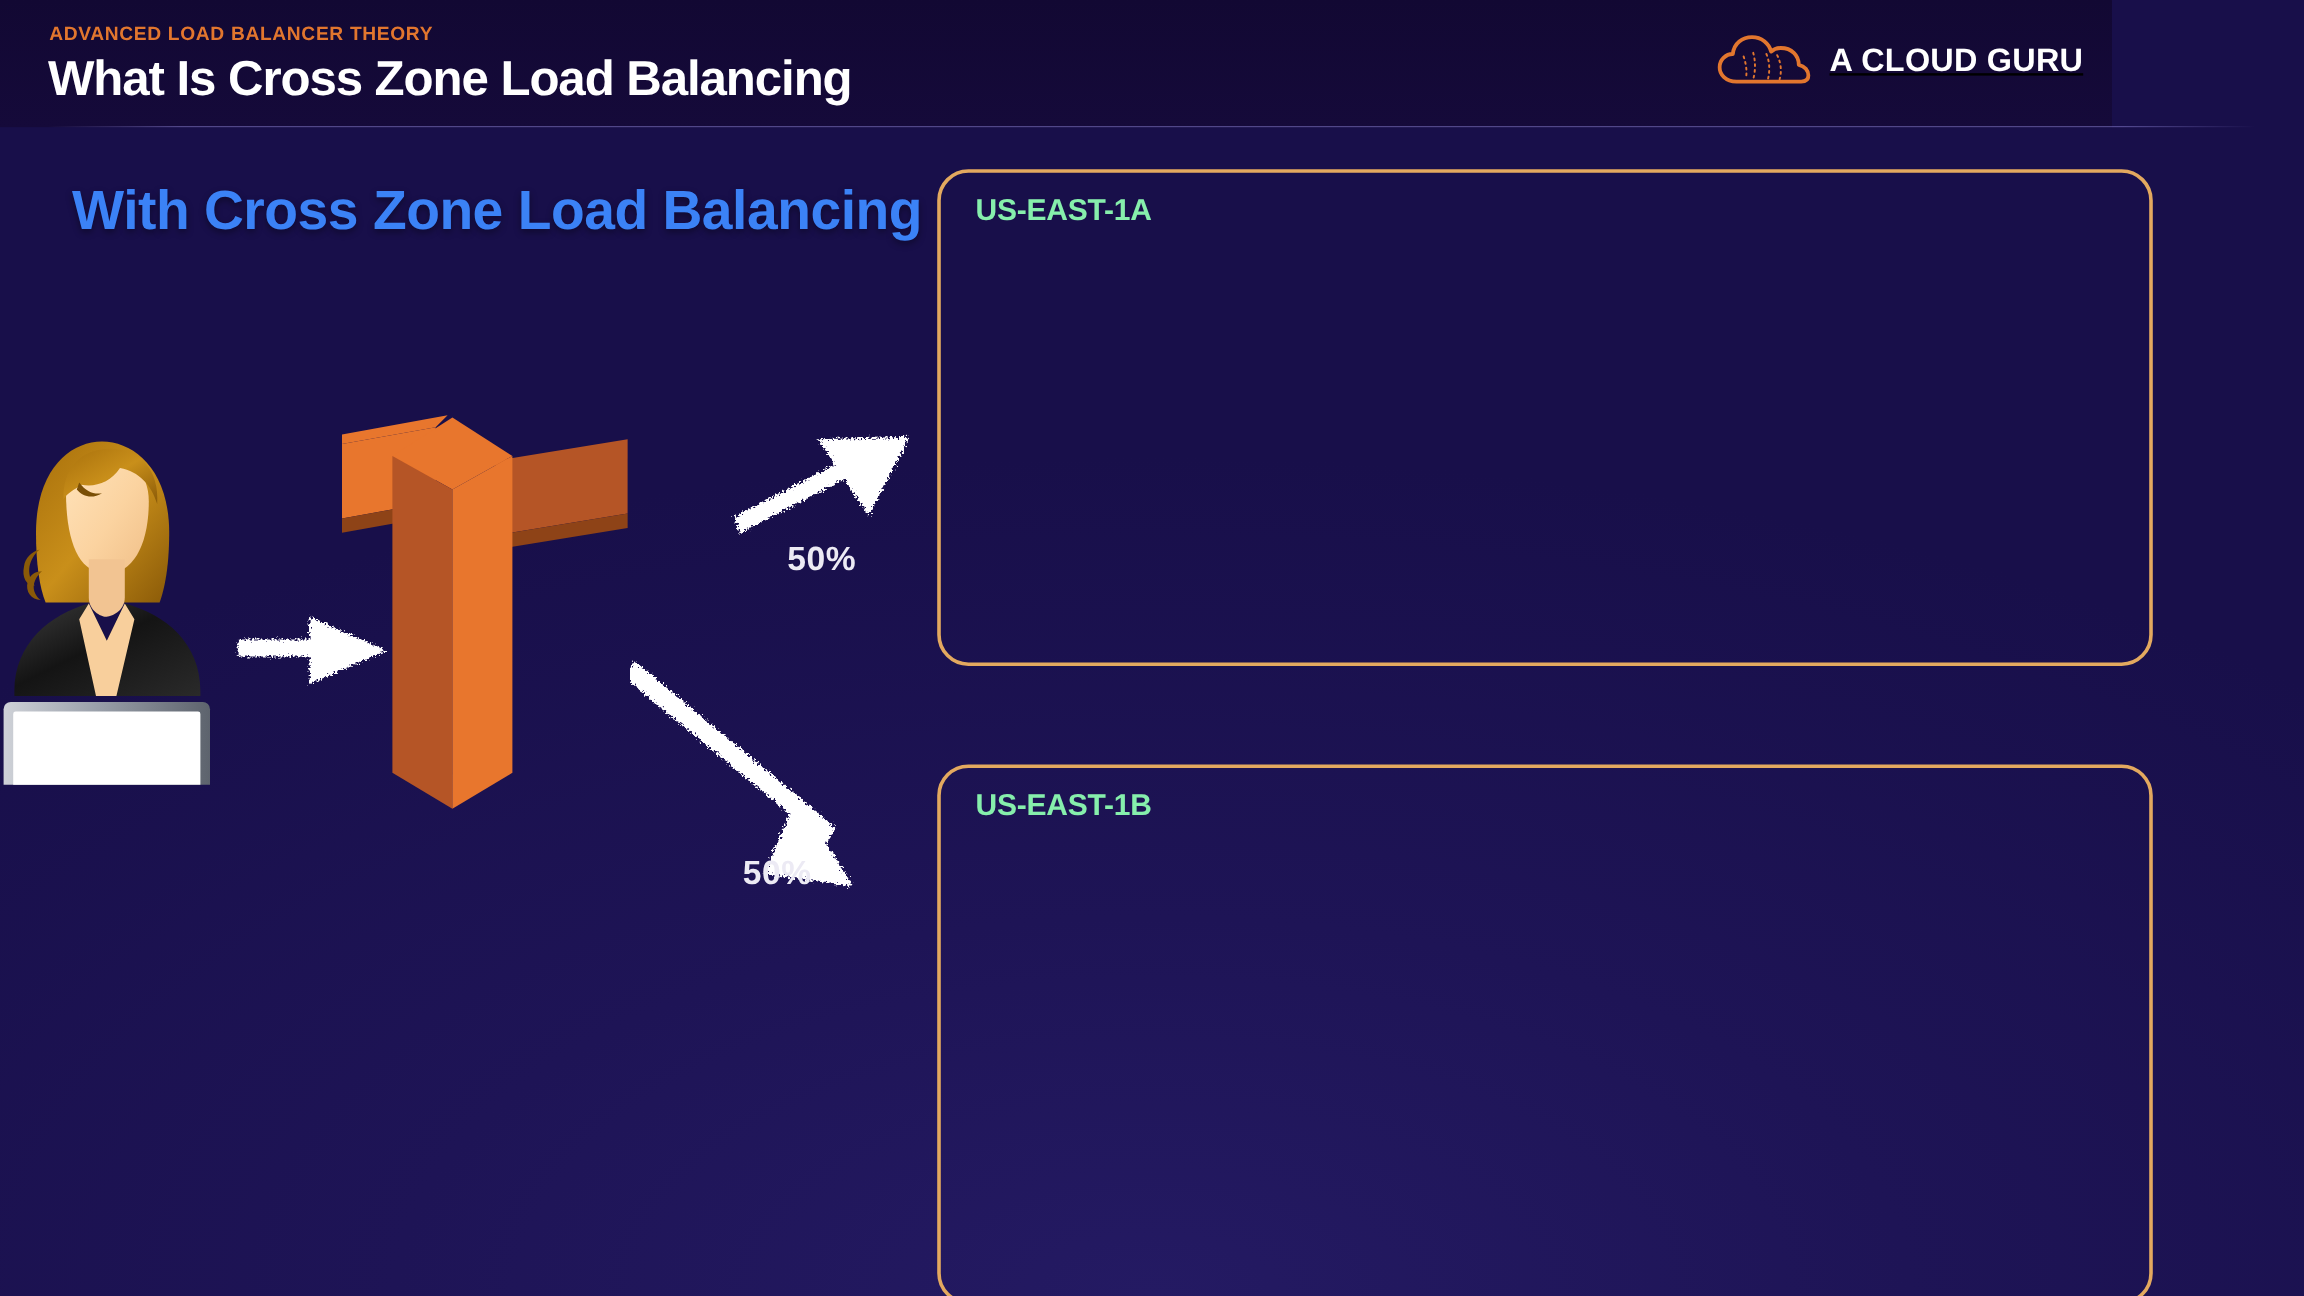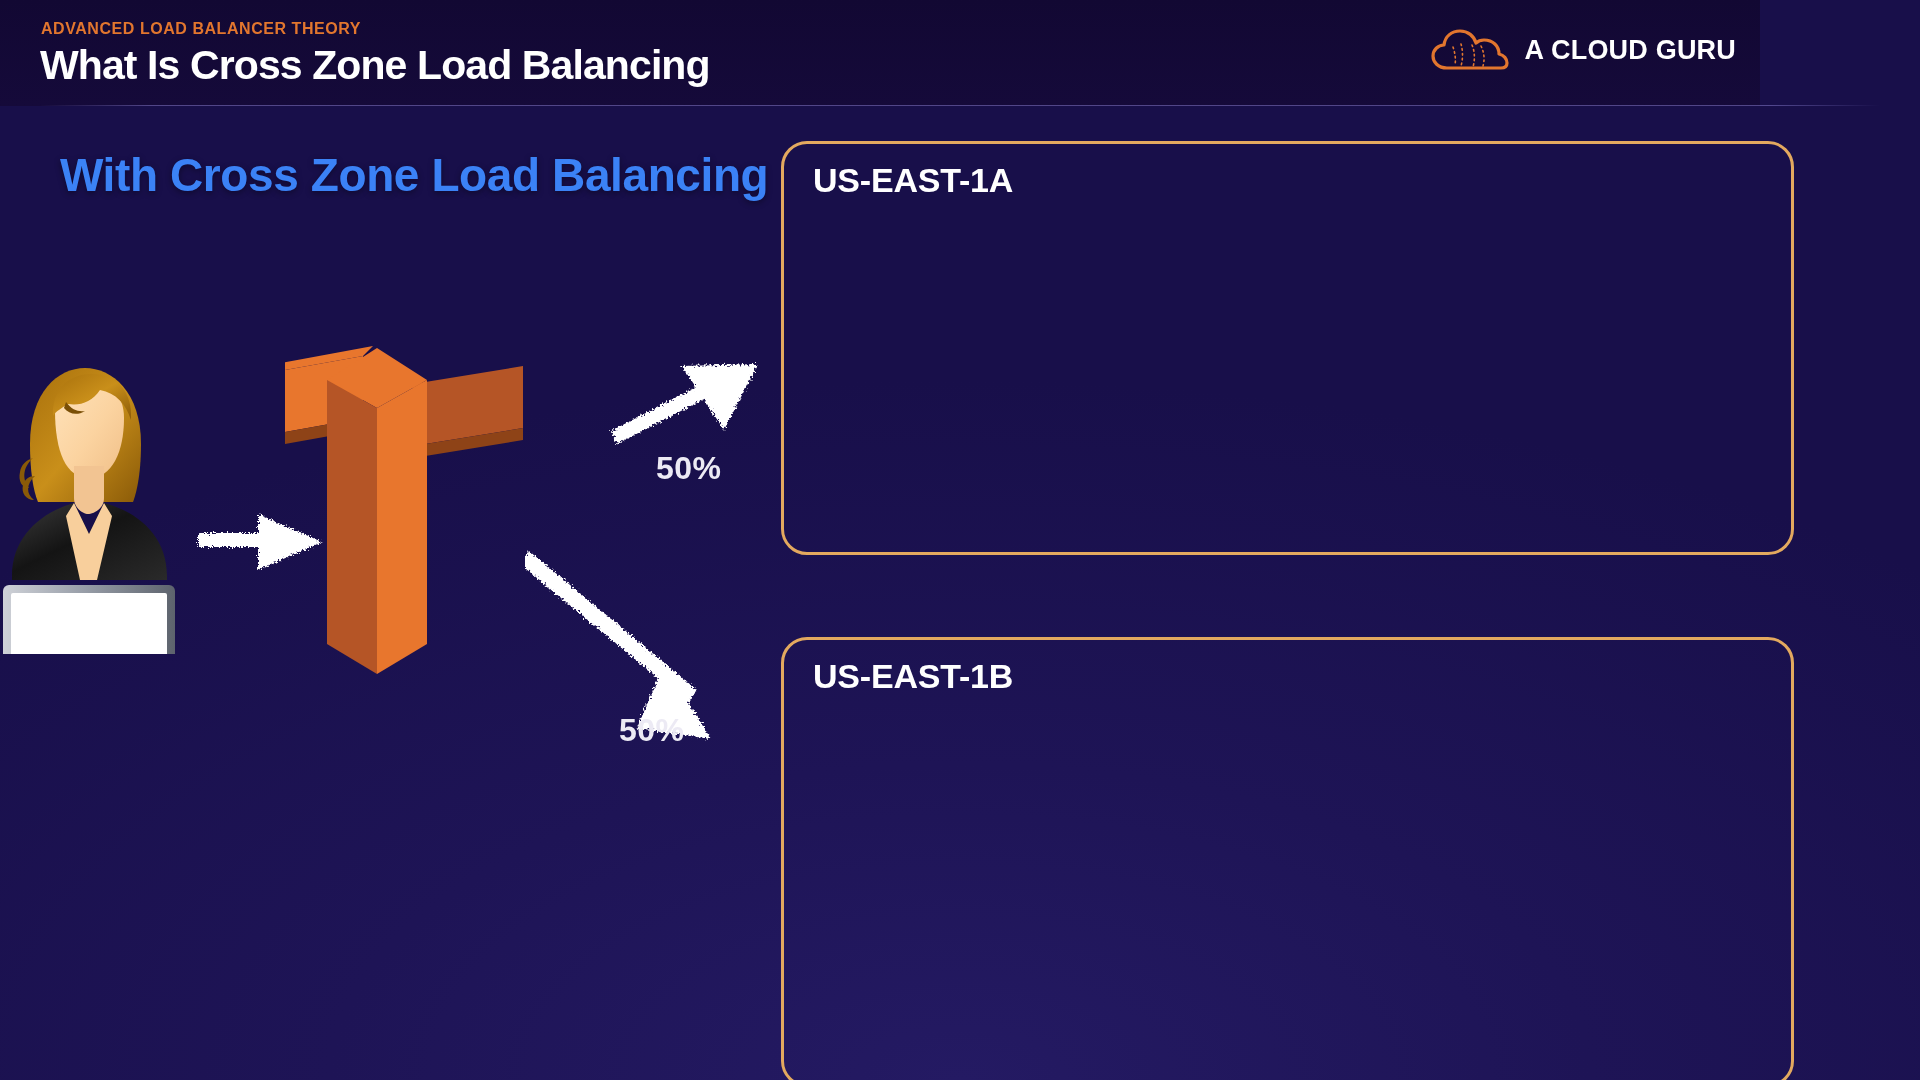--- a/index.html
+++ b/index.html
@@ -32,21 +32,21 @@
   }
   #page-title {
     position:absolute; left:40px; top:42px;
     font-size:41px; font-weight:bold; letter-spacing:-0.9px;
     color:#ffffff; white-space:nowrap;text-align:right;
   }
 
   
   #logo {
     position:absolute; right:24px; top:28px;
-    display:flex; align-items:center; gap:16px;
+    display:flex; align-items:center; gap:16px;text-decoration:underline;
   }
   #logo-cloud { width:78px; height:44px; display:block; }
   #logo-text {
     font-size:27px; font-weight:bold; color:#ffffff;
     letter-spacing:0.2px; white-space:nowrap;
   }
 
   
   #subtitle {
     position:absolute; left:60px; top:148px;
@@ -59,41 +59,41 @@
   .az-box {
     position:absolute;
     border:3px solid #e3a95f;
     border-radius:26px;
     background:transparent;
   }
   #az-box-a { left:781px; top:141px;  width:1013px; height:414px; }
   #az-box-b { left:781px; top:637px;  width:1013px; height:450px; }
   .az-label {
     position:absolute; left:29px; top:17px;
-    font-size:34px; font-weight:bold; color:#ffffff;
+    font-size:25px; font-weight:bold; color:#86efac;
     letter-spacing:-0.2px; white-space:nowrap;
   }
 
   
   #person-wrap { position:absolute; left:0px; top:348px; width:200px; height:306px; }
   #person-svg { width:200px; height:306px; display:block; }
 
   
   #lb-wrap { position:absolute; left:285px; top:332px; width:320px; height:368px; }
   #lb-svg { width:320px; height:368px; display:block; }
 
   
   .arrow-svg { position:absolute; display:block; }
   #arrow-user-lb { left:196px; top:508px; width:132px; height:68px; }
   #arrow-lb-a   { left:608px; top:348px; width:175px; height:116px; }
   #arrow-lb-b   { left:525px; top:548px; width:260px; height:234px; }
 
   .pct-label {
     position:absolute;
-    font-size:32px; font-weight:bold; color:#eceaf4;
+    font-size:28px; font-weight:bold; color:#eceaf4;
     letter-spacing:0.5px; white-space:nowrap;
   }
   #pct-a { left:656px; top:450px; }
   #pct-b { left:619px; top:712px; }
 </style>
 </head>
 <body>
 
 <div id="header">
   <div id="eyebrow">ADVANCED LOAD BALANCER THEORY</div>

